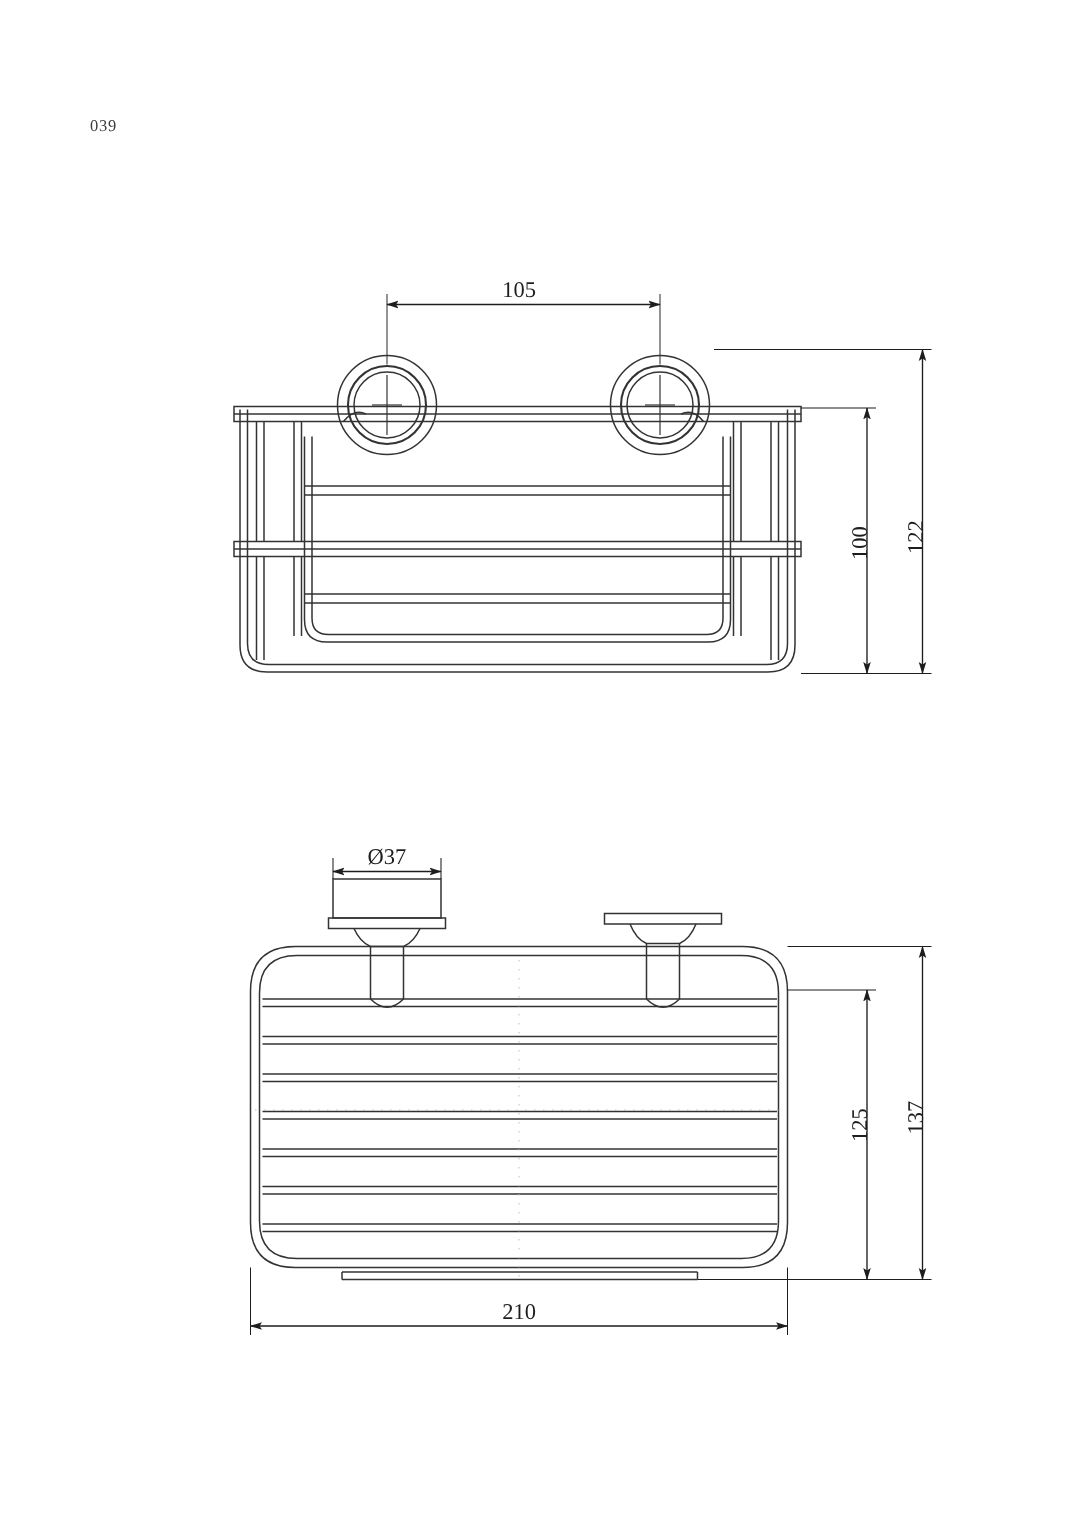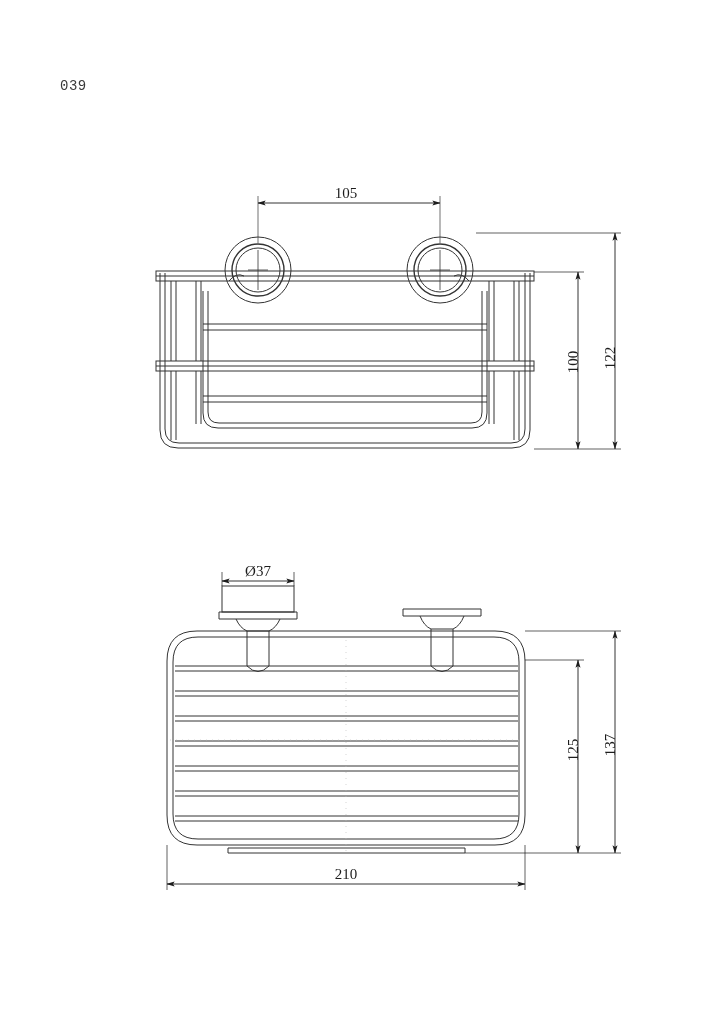--- a/index.html
+++ b/index.html
@@ -5,22 +5,22 @@
   html,body{margin:0;padding:0;background:#ffffff;}
   body{
     width:723px;height:1024px;position:relative;overflow:hidden;
     font-family:"Liberation Serif", serif;
     background:#ffffff;
   }
   #sheet{position:absolute;inset:0;}
   #drawing{position:absolute;left:0;top:0;width:723px;height:1024px;}
   .page-label{
     position:absolute;left:60px;top:78px;
-    font-family:Liberation Mono, monospace;
-    font-size:14px;color:#3a3a3a;letter-spacing:.5px;
+    font-family:Liberation Serif, serif;
+    font-size:11px;color:#3a3a3a;letter-spacing:.5px;
     user-select:none;
   }
   text{font-family:"Liberation Serif", serif;fill:#1d1d1d;}
 </style>
 </head>
 <body>
 
 <div id="sheet">
 
   <div class="page-label">039</div>

